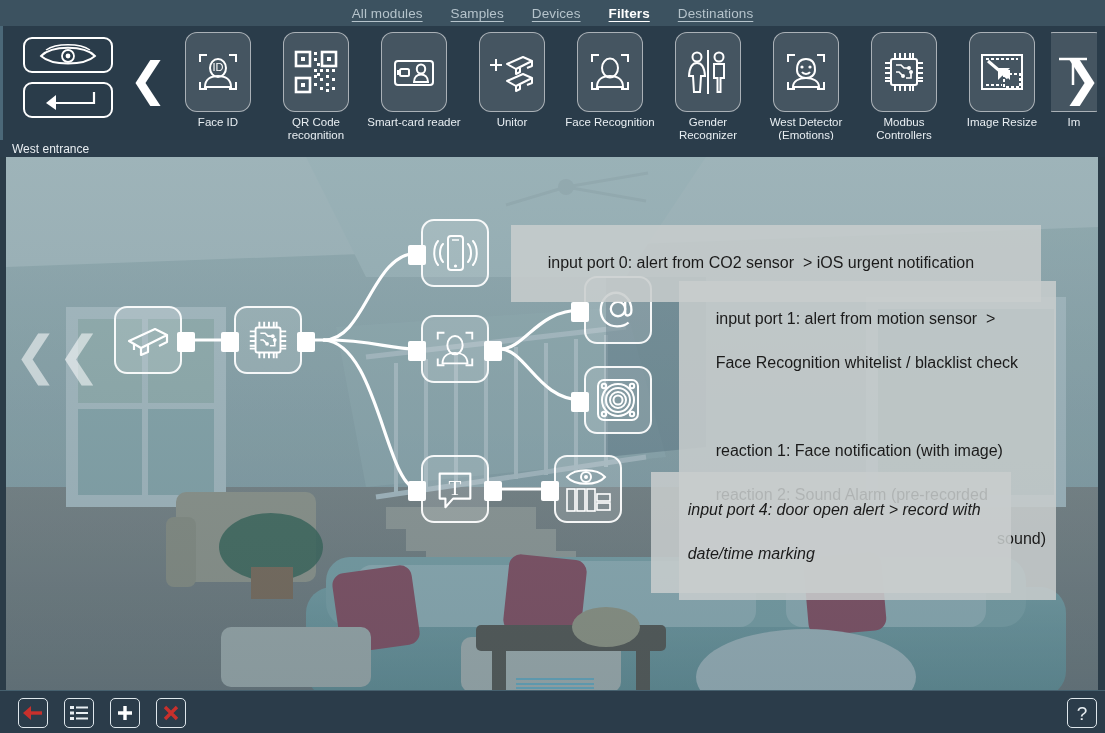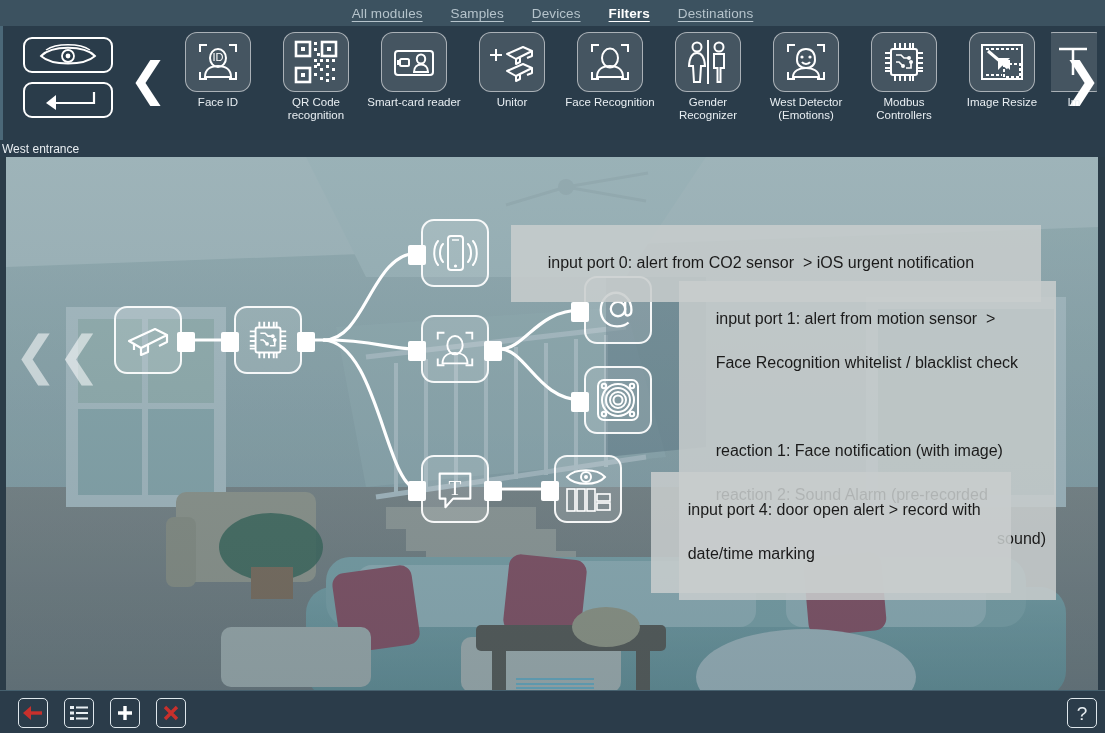--- a/index.html
+++ b/index.html
@@ -47,37 +47,37 @@
   .chev-left { left: 126px; }
   .chev-right { right: 4px; }
 
   .tiles {
     position: absolute; left: 166px; top: 6px; right: 0; height: 108px;
     display: flex; align-items: flex-start; gap: 0px;
   }
   .tile { width: 98px; flex: 0 0 98px; display: flex; flex-direction: column;
           align-items: center; }
   .tile .tilebox {
-    width: 66px; height: 60px; border-radius: 12px;
+    width: 66px; height: 80px; border-radius: 12px;
     background: rgba(255,255,255,0.13);
     border: 1.5px solid rgba(255,255,255,0.55);
     display: flex; align-items: center; justify-content: center;
   }
   .tile .tilelabel {
     margin-top: 4px; font-size: 11.5px; color: #e8eef2; text-align: center;
     line-height: 1.12; width: 96px;
   }
   .tile.clipped { flex: 0 0 46px; width: 46px; overflow: hidden; }
   .tile.clipped .tilebox { margin-left: 0; }
 
   
   .scenelabel {
     position: absolute; left: 0; top: 140px; width: 1105px; height: 17px;
     background: #2b3d4b; color: #e9eef2; font-size: 12px;
-    display: flex; align-items: center; padding-left: 2px;
+    display: flex; align-items: center; padding-left: 12px;
   }
 
   
   .canvas {
     position: absolute; left: 6px; top: 157px; width: 1092px; height: 533px;
     overflow: hidden; background: #8fa3a6;
   }
   .photo { position: absolute; inset: 0; }
   .tint { position: absolute; inset: 0;
           background: linear-gradient(180deg, rgba(70,105,120,.30), rgba(45,80,100,.38)); }
@@ -606,21 +606,21 @@
 
     <div class="ann" style="left:673px; top:124px; width:377px;">
       <span>input port 1: alert from motion sensor  &gt;</span><br>
       <span>Face Recognition whitelist / blacklist check</span><br>
       <span>&nbsp;</span><br>
       <span>reaction 1: Face notification (with image)</span><br>
       <span>reaction 2: Sound Alarm (pre-recorded</span>
       <span class="ralign">sound)</span>
     </div>
 
-    <div class="ann" style="left:645px; top:315px; width:360px;">
+    <div class="ann" style="left:645px; top:315px; width:360px;font-style:italic;">
       <span>input port 4: door open alert &gt; record with</span><br>
       <span>date/time marking</span>
     </div>
 
   </div>
 
   <div class="handle">
     <i></i>
       <i></i>
       <i></i>

